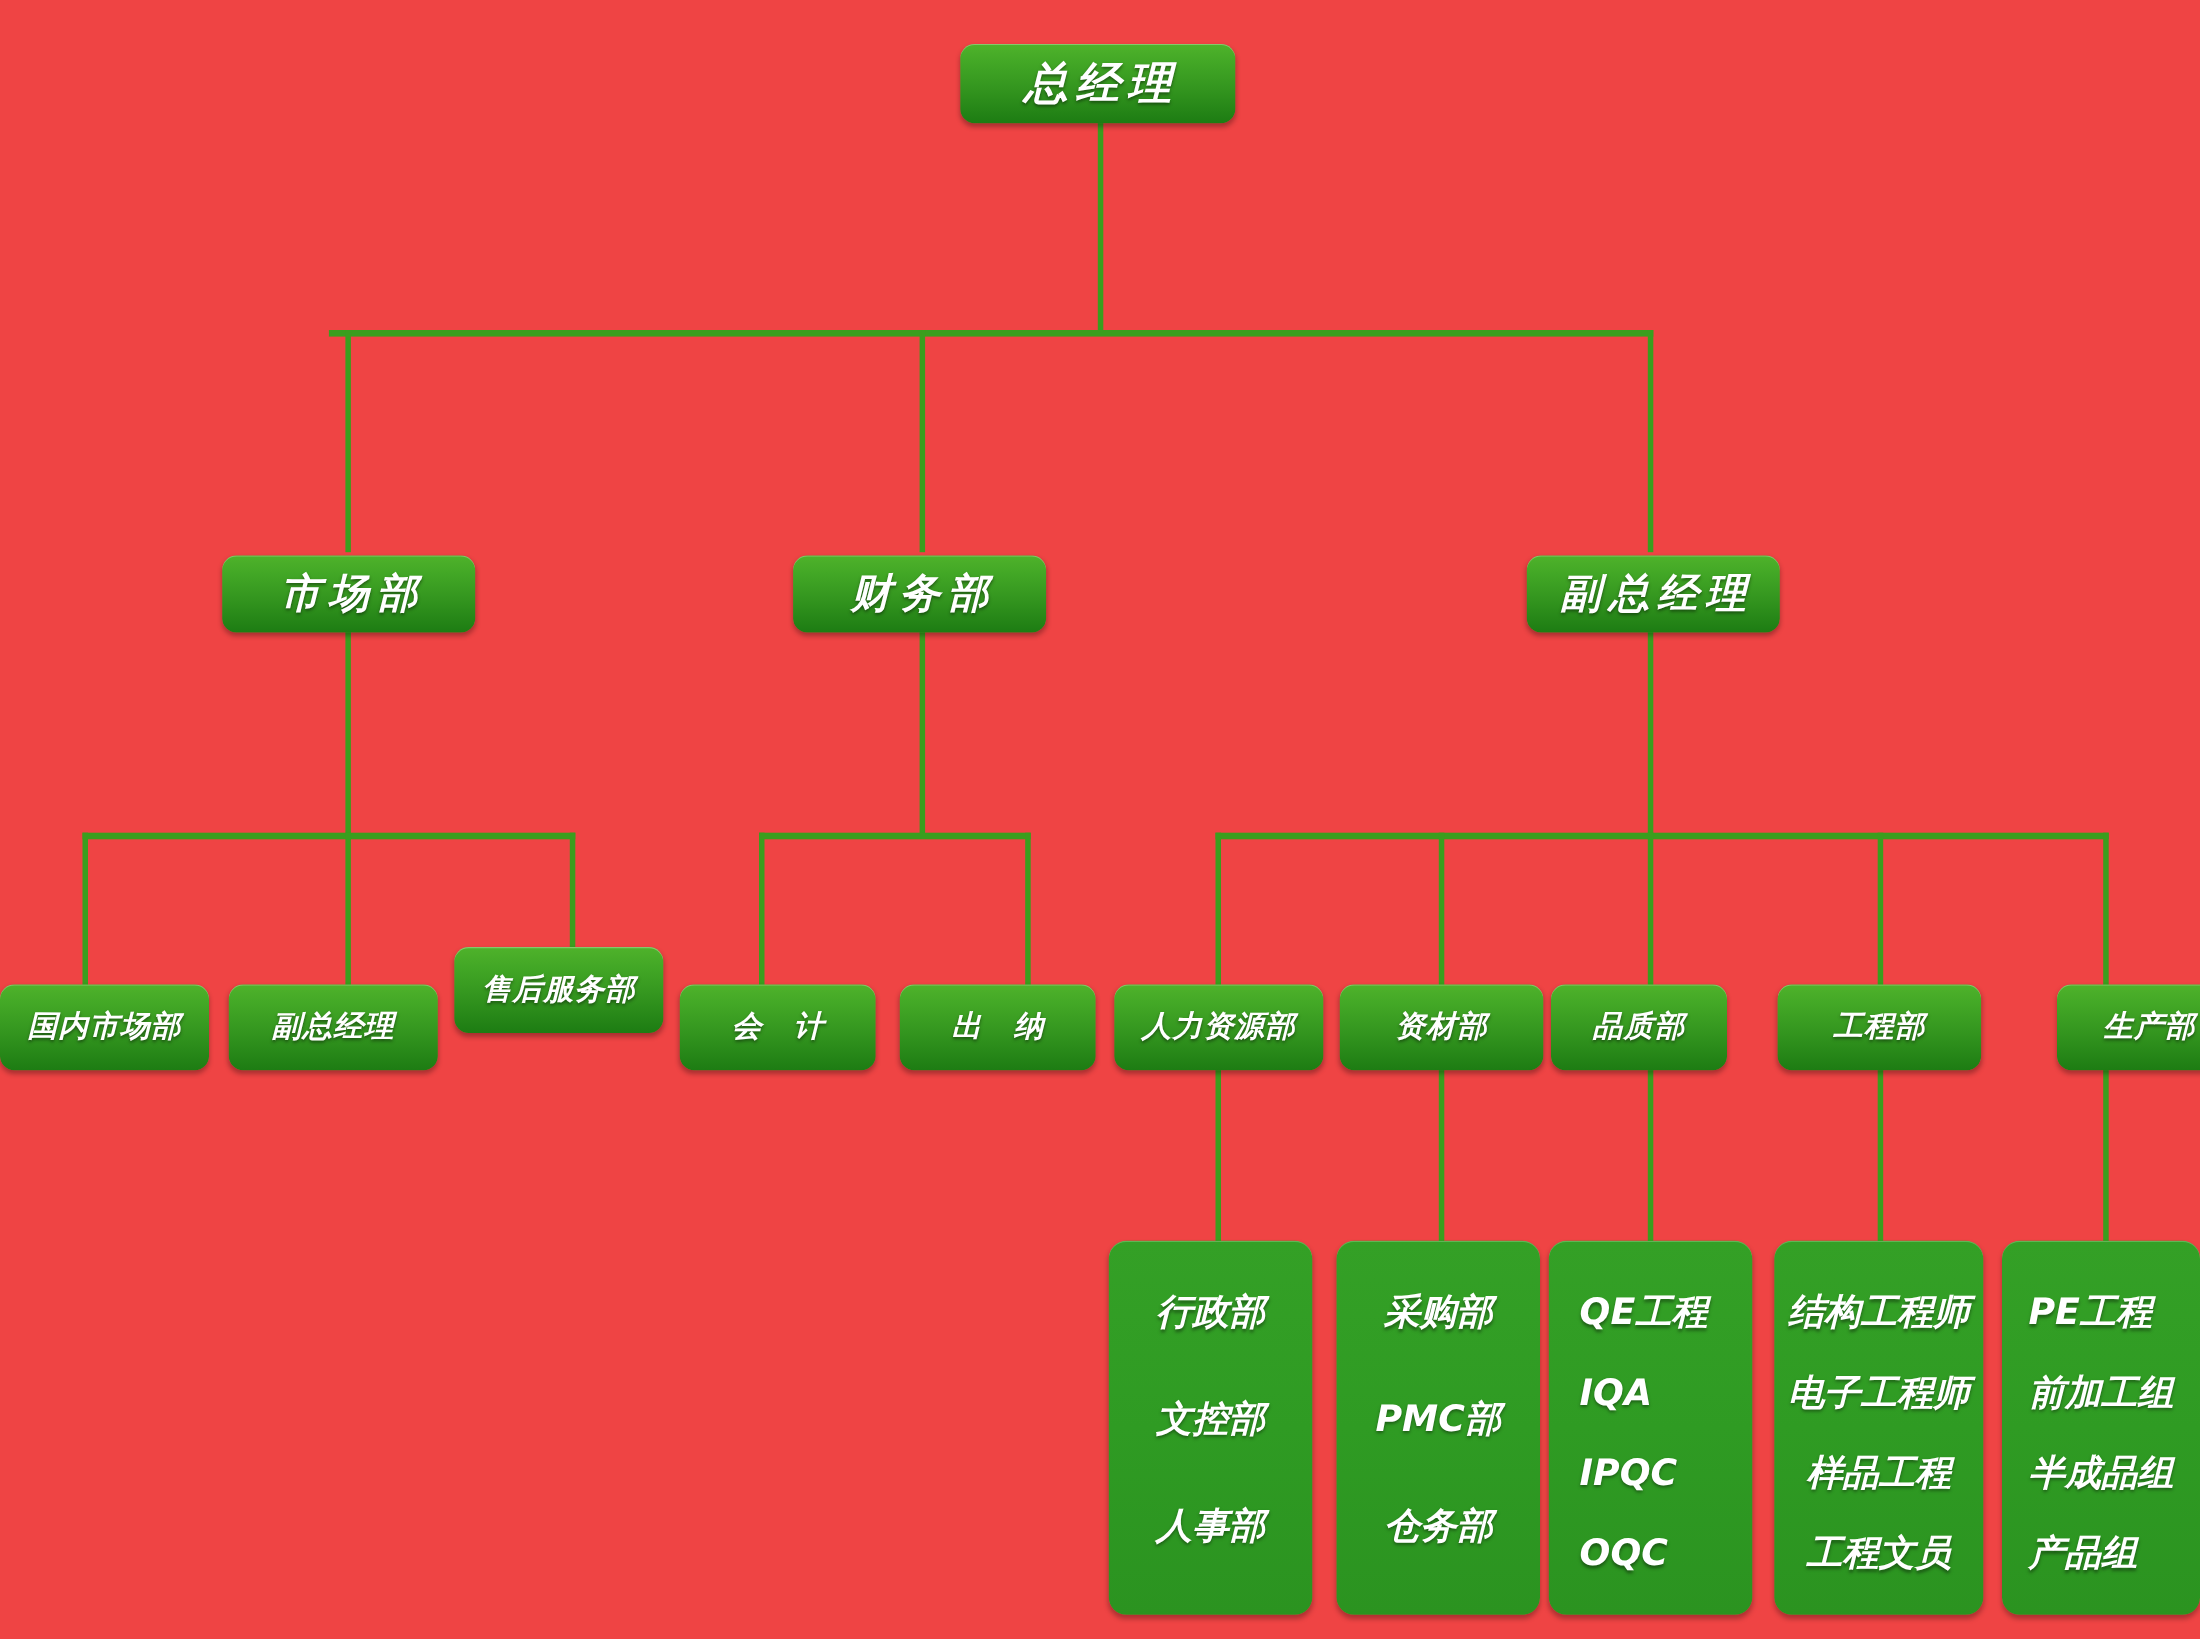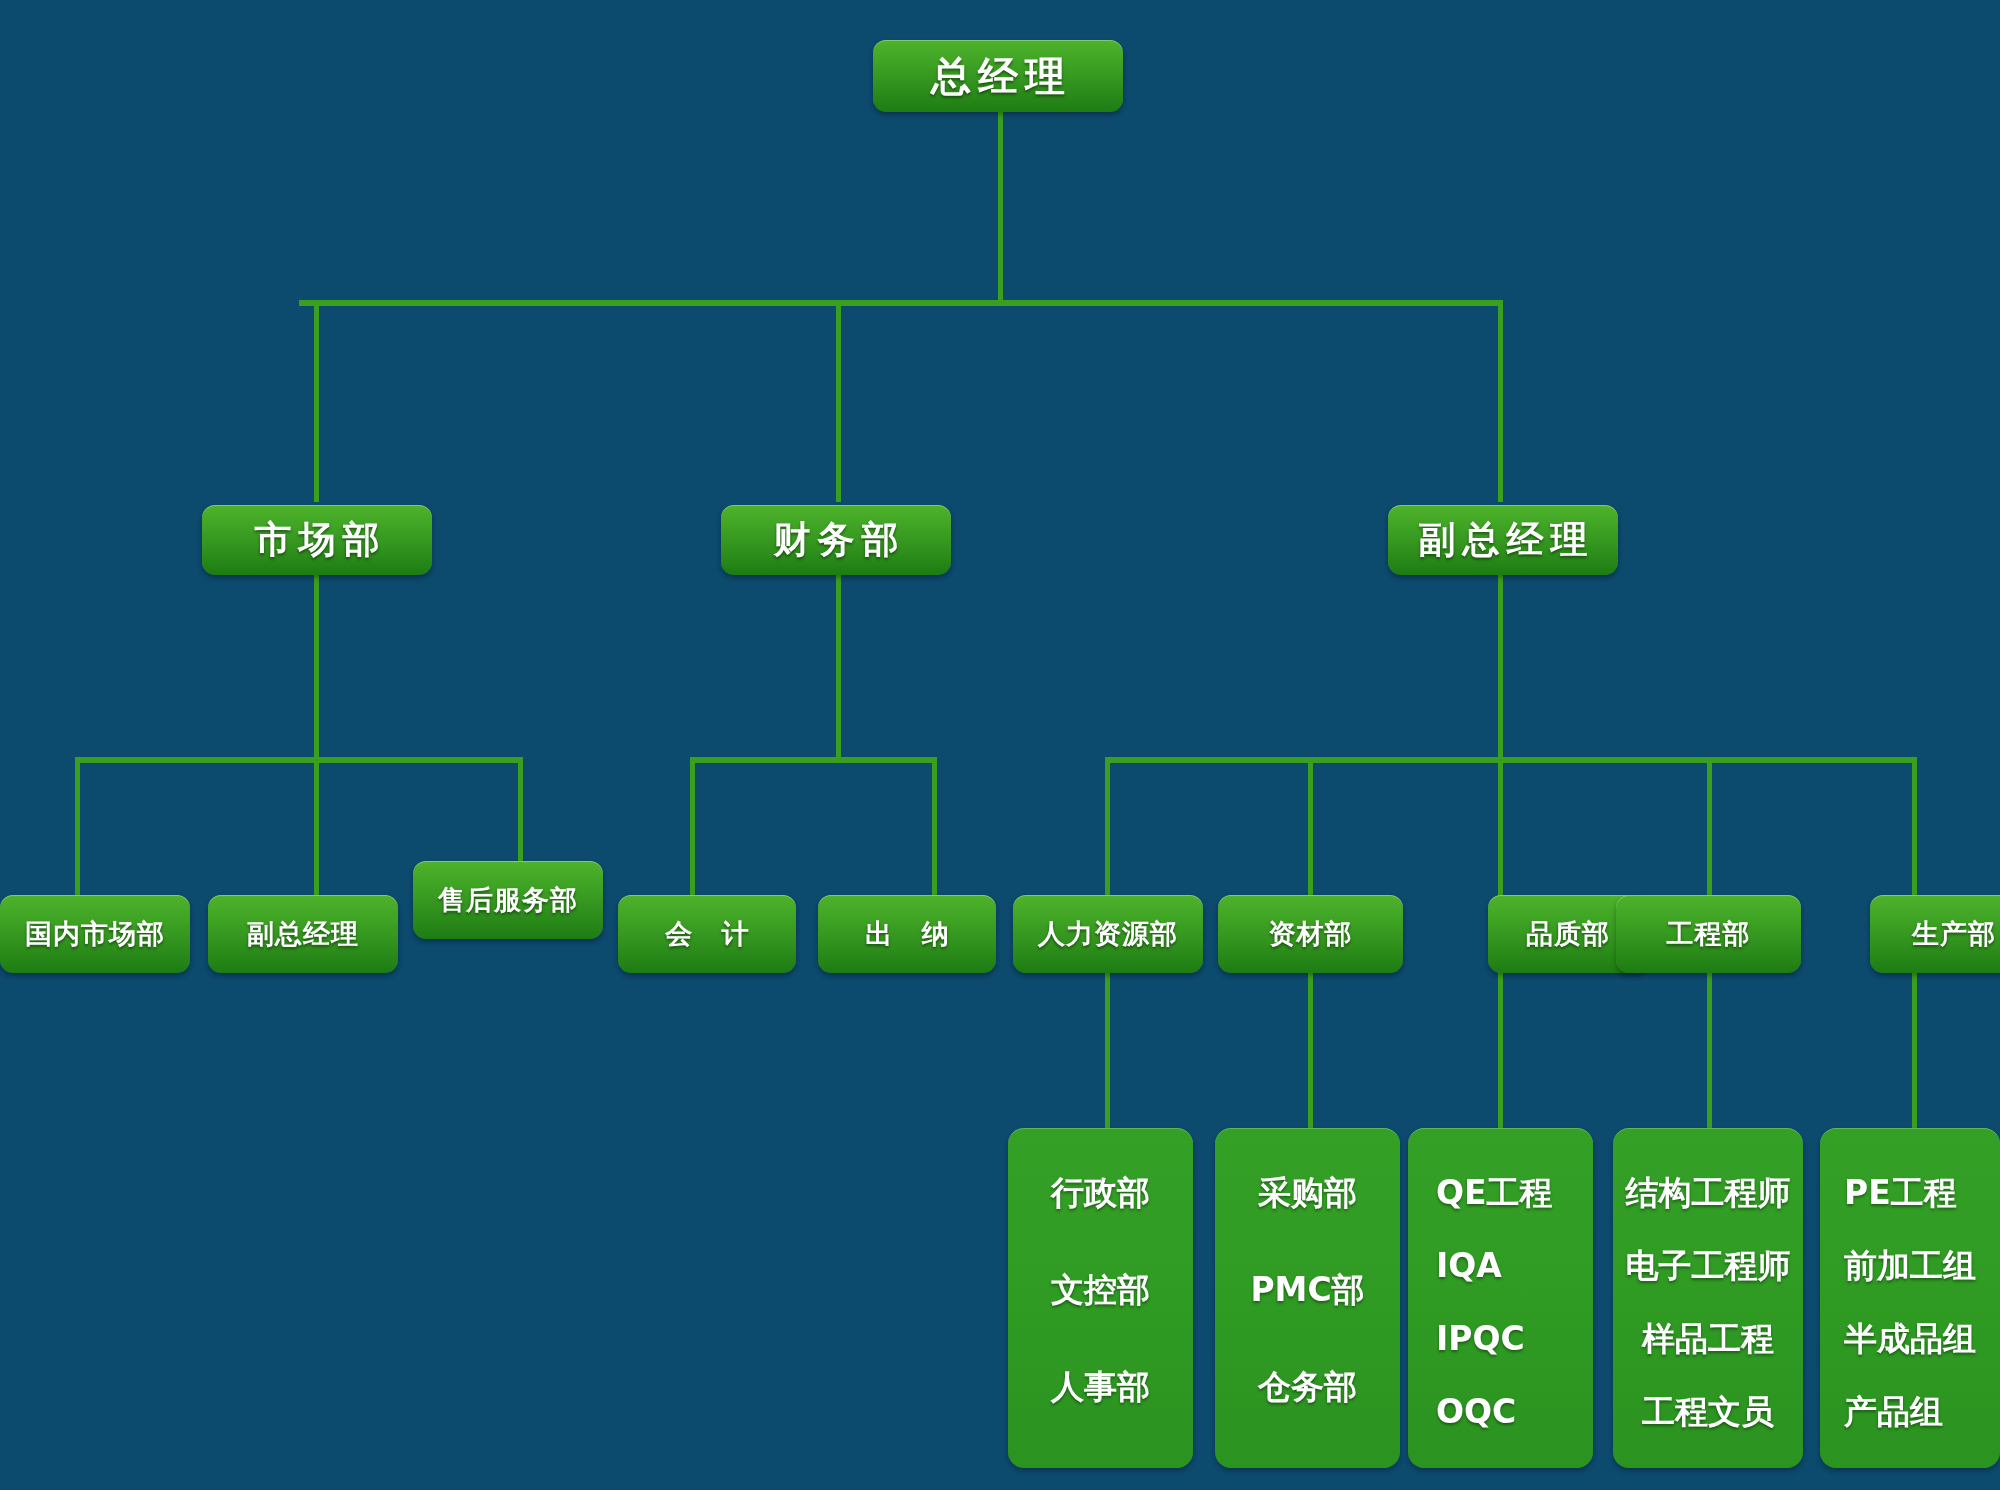--- a/index.html
+++ b/index.html
@@ -9,21 +9,22 @@
     height: 1490px;
     background: #ffffff;
     font-family: "DejaVu Sans", "Liberation Sans", sans-serif;
     overflow: hidden;
   }
 
   #chart-root {
     position: relative;
     width: 2000px;
     height: 1490px;
-    background: #0c4a6e;
+    background: #ef4444;
+    font-style: italic;
   }
 
   
   .conn {
     position: absolute;
     background: #3a9e1e;
     z-index: 1;
   }
   .conn.v { width: 5px; }
   .conn.h { height: 6px; }
@@ -165,21 +166,21 @@
   </div>
 
   <div class="node lvl3" style="left:1013px; top:895px; width:190px; height:78px;">
     <span class="label">人力资源部</span>
   </div>
 
   <div class="node lvl3" style="left:1218px; top:895px; width:185px; height:78px;">
     <span class="label">资材部</span>
   </div>
 
-  <div class="node lvl3" style="left:1488px; top:895px; width:160px; height:78px;">
+  <div class="node lvl3" style="left:1410px; top:895px; width:160px; height:78px;">
     <span class="label">品质部</span>
   </div>
 
   <div class="node lvl3" style="left:1616px; top:895px; width:185px; height:78px;">
     <span class="label">工程部</span>
   </div>
 
   <div class="node lvl3" style="left:1870px; top:895px; width:168px; height:78px;">
     <span class="label">生产部</span>
   </div>

